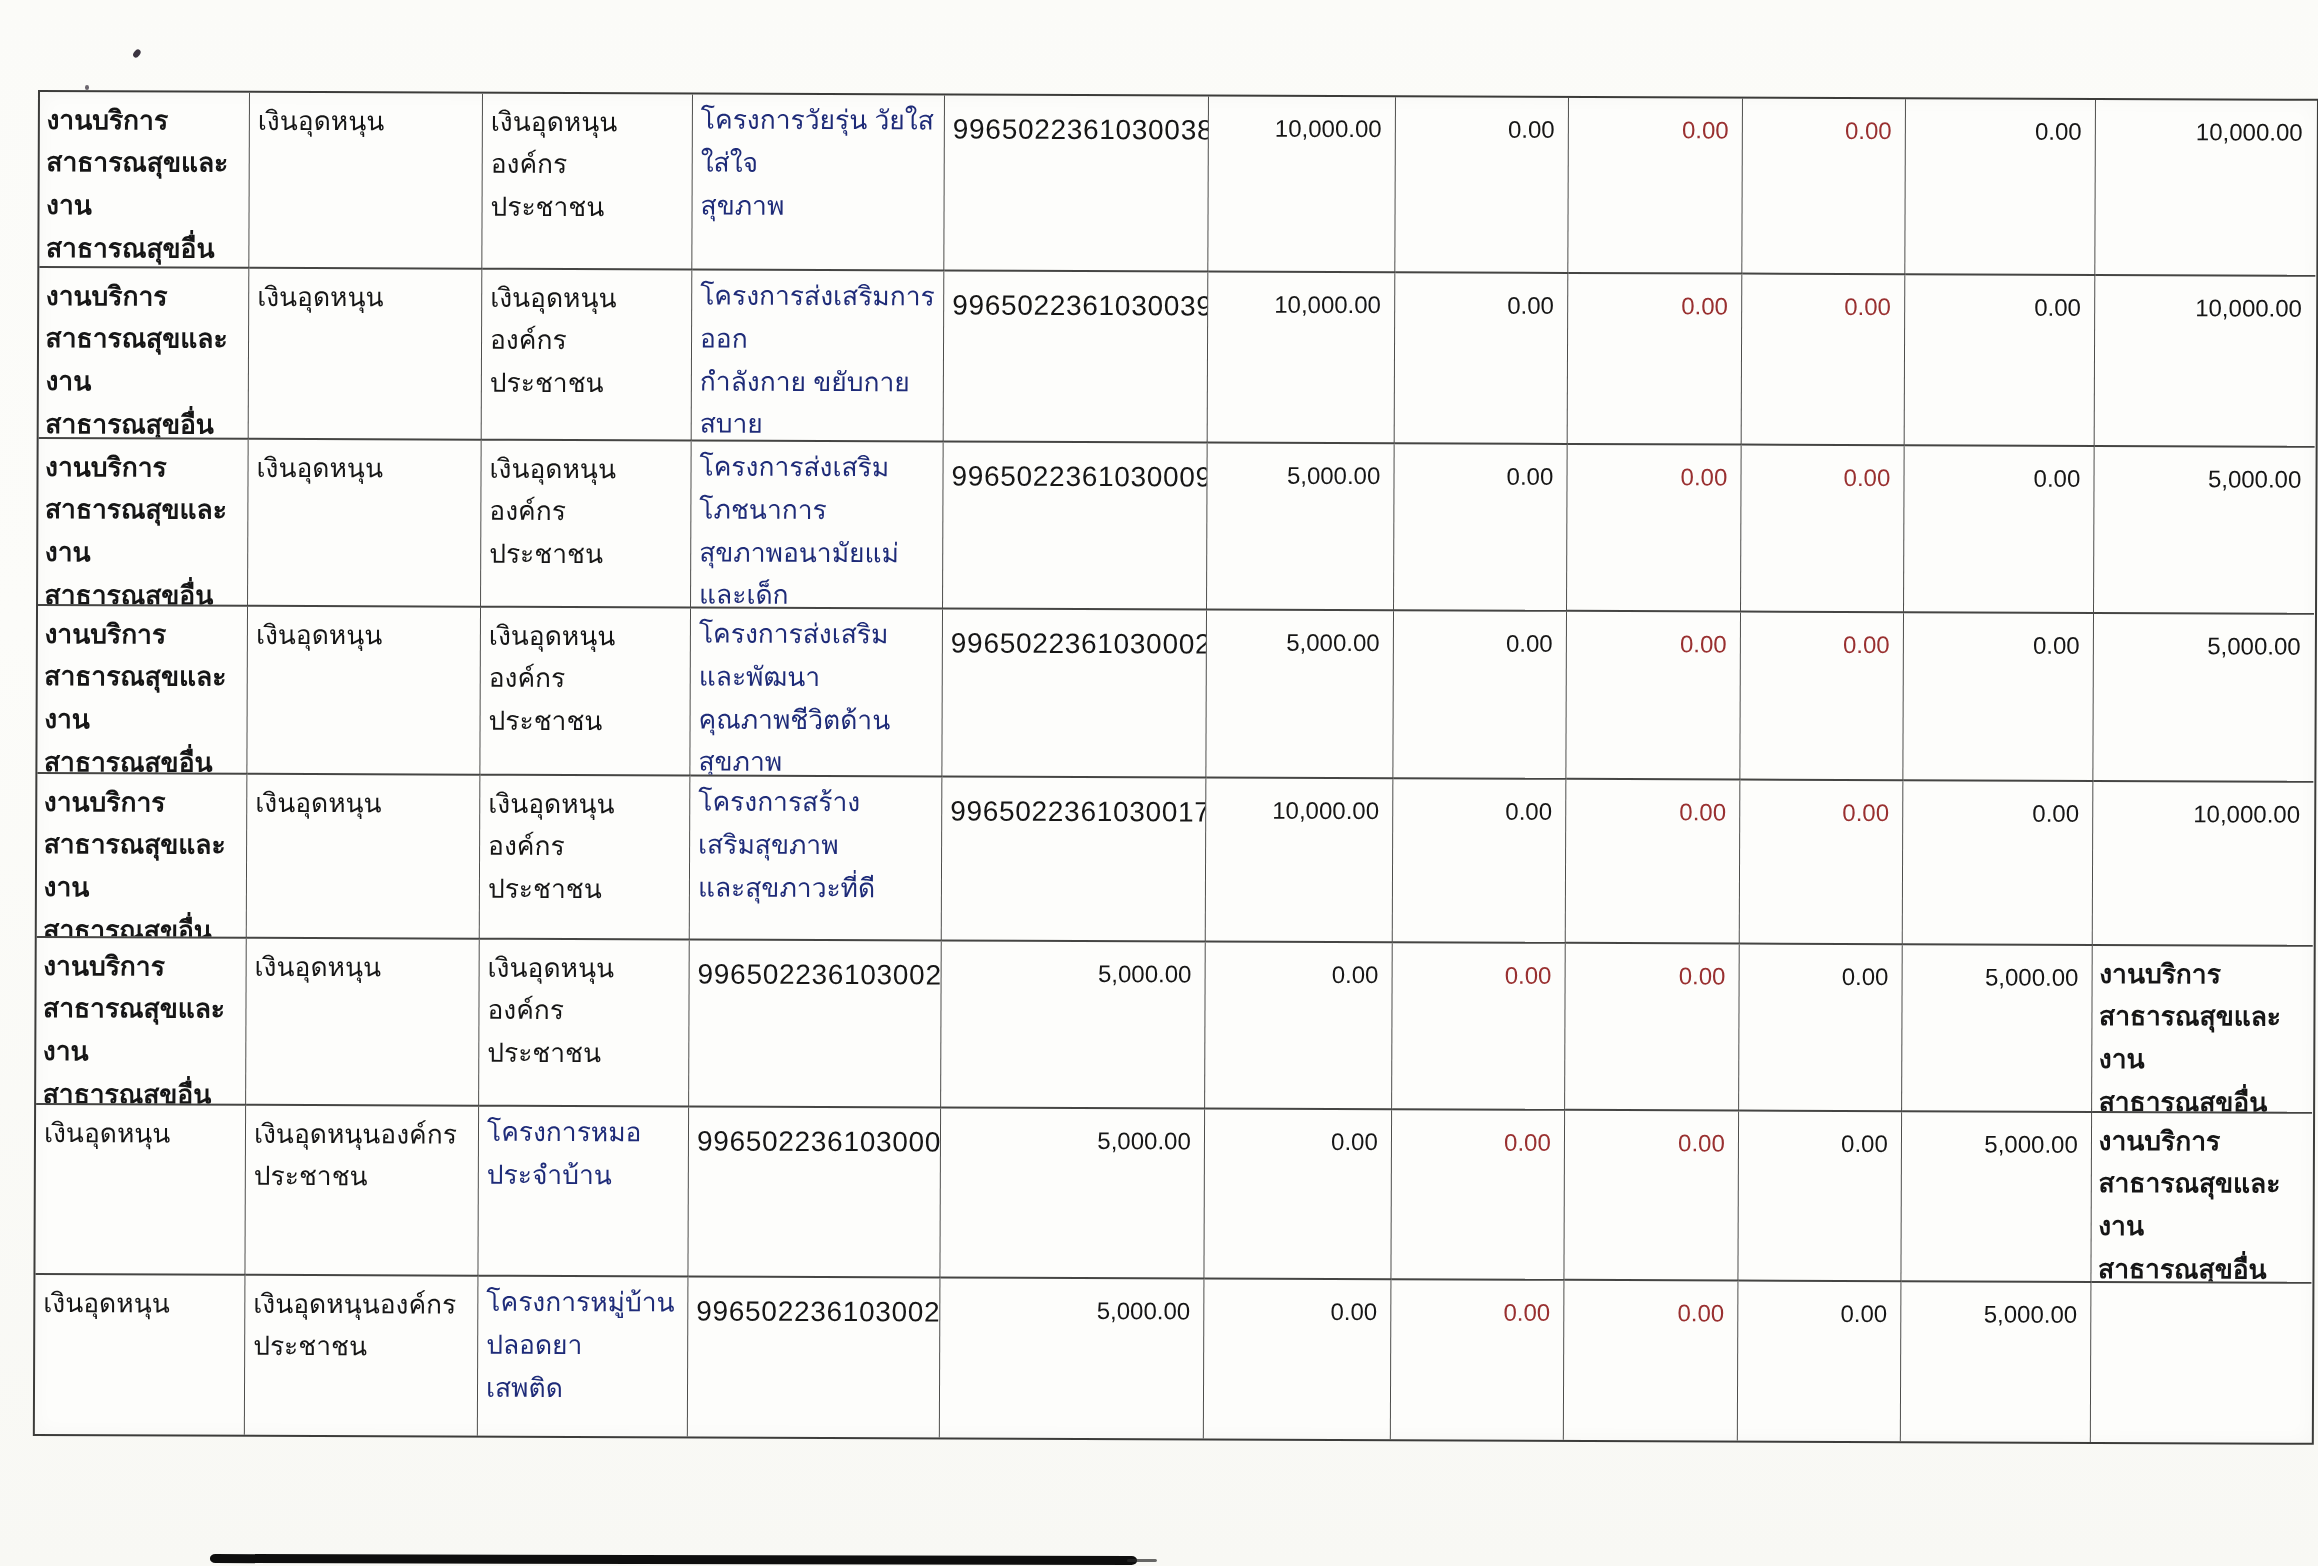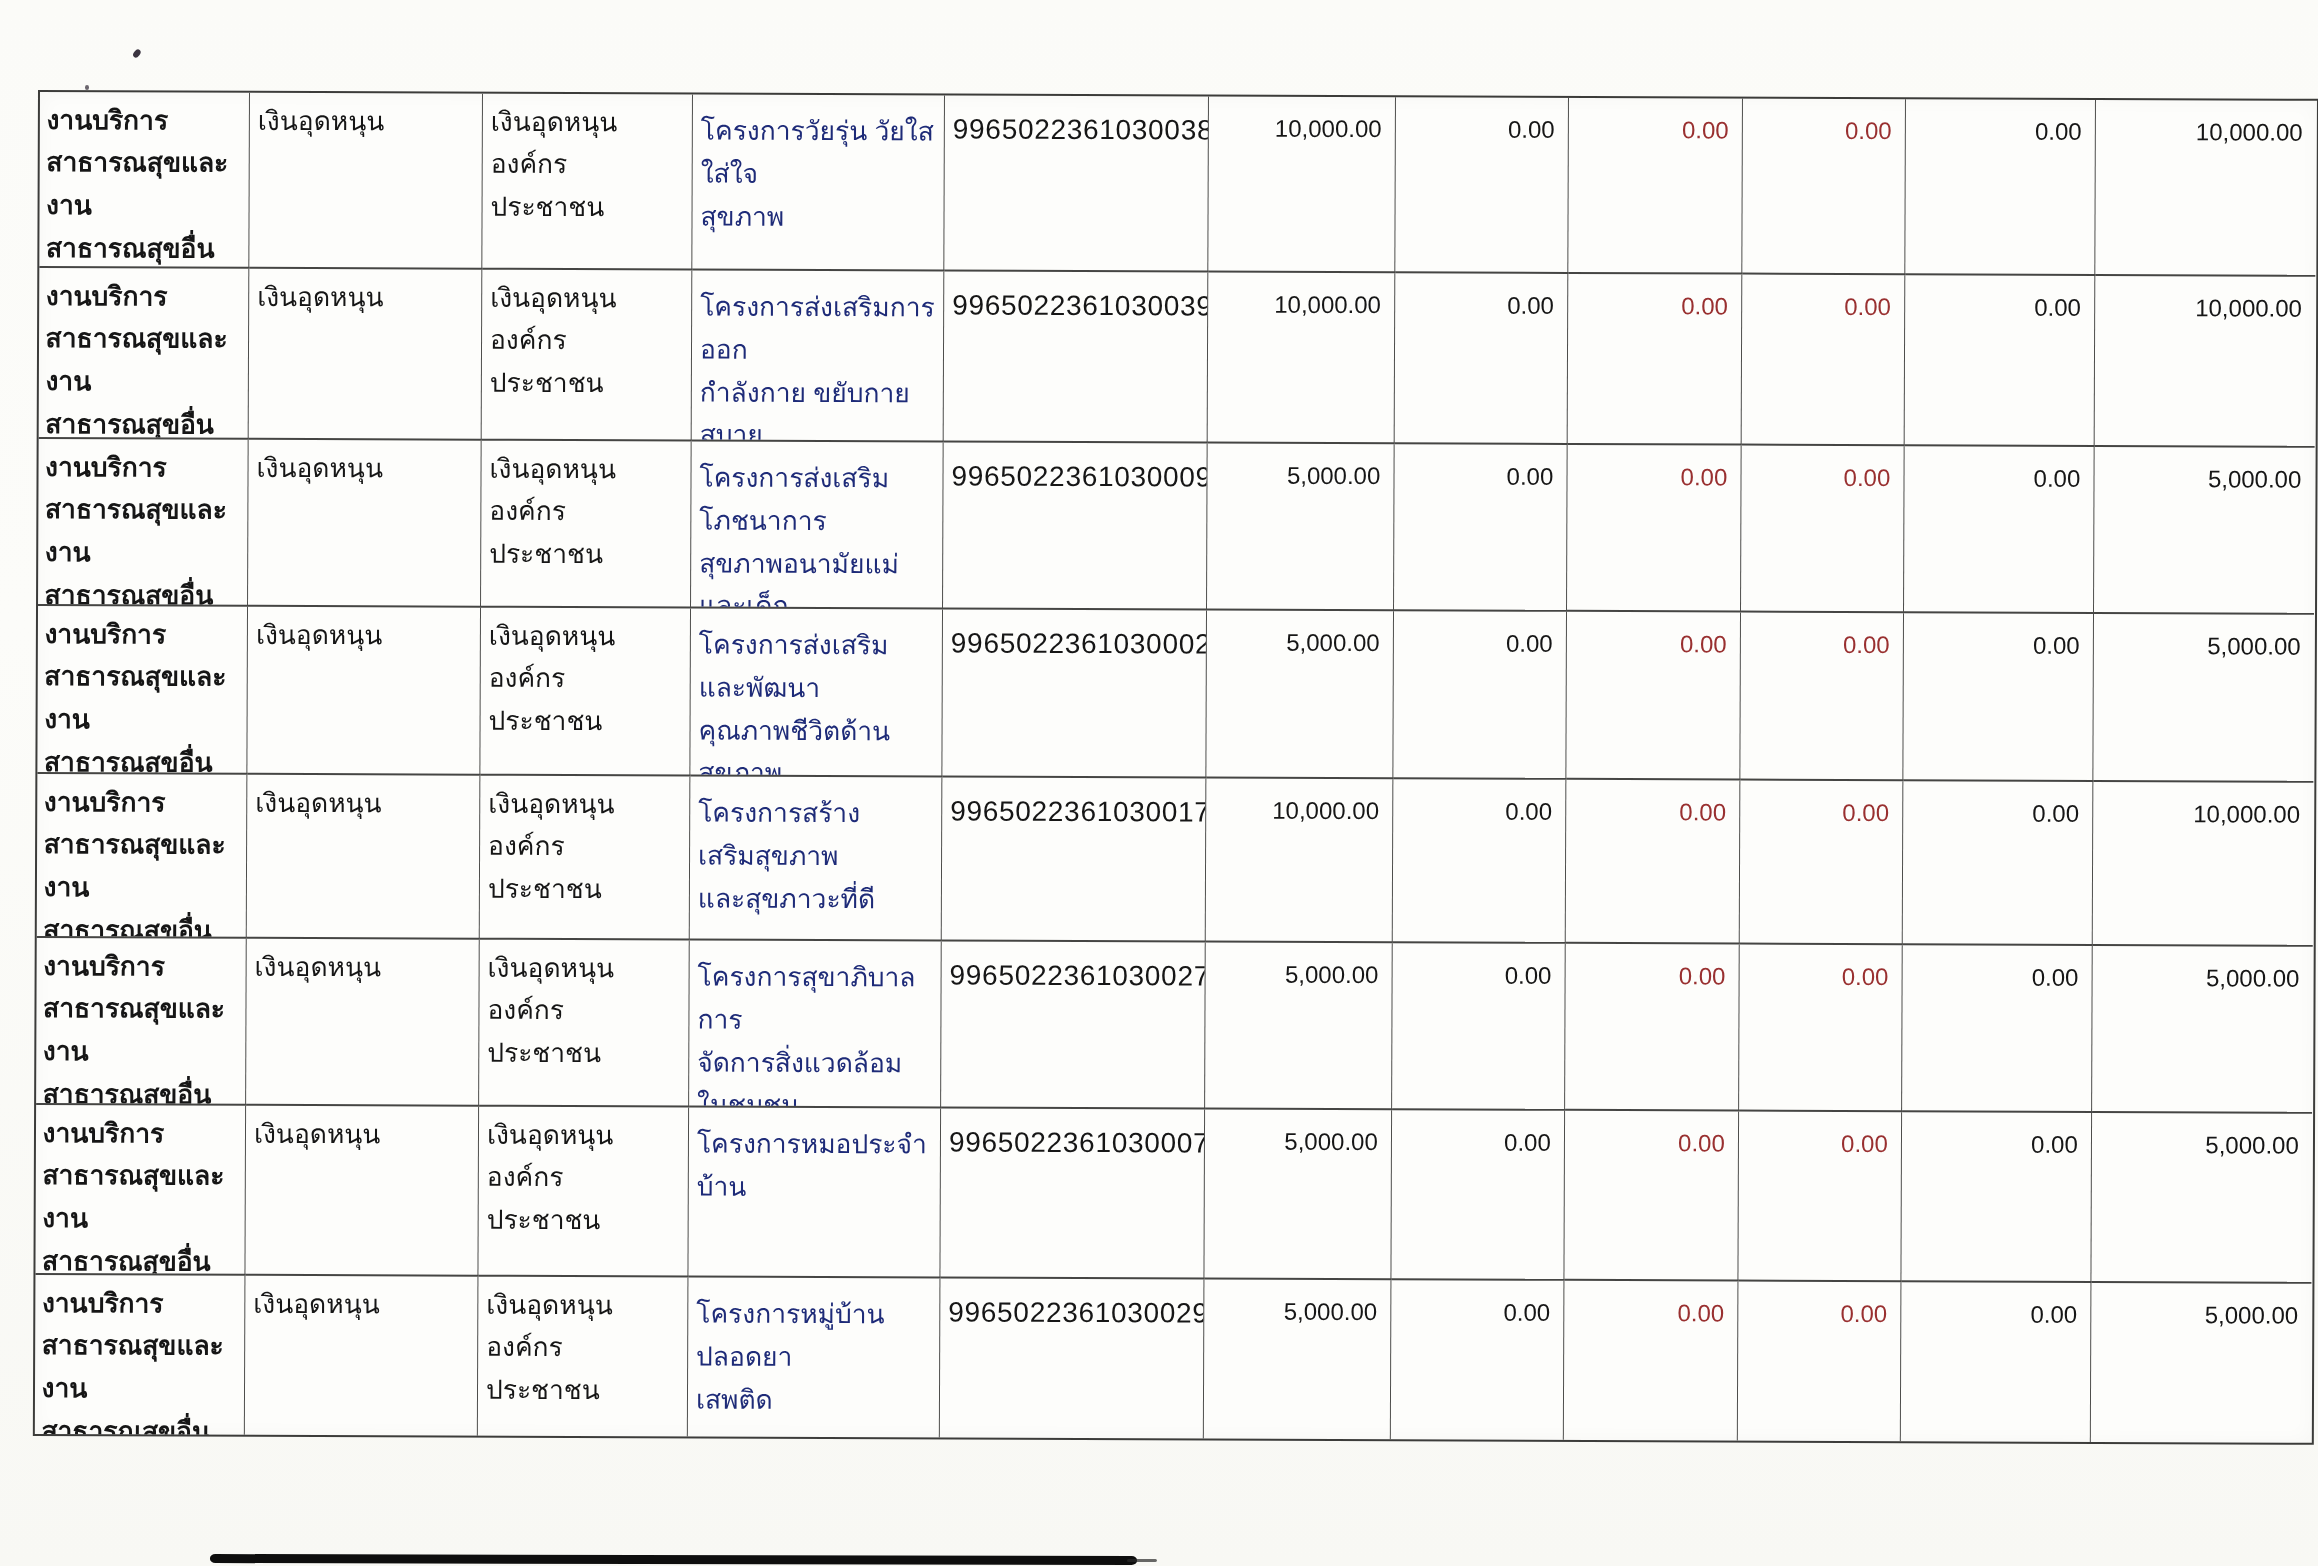--- a/index.html
+++ b/index.html
@@ -45,21 +45,21 @@
     line-height:1.62;
     white-space:pre-line;
     overflow:hidden;
     word-break:break-word;
   }
   .budget-table > .cell:nth-child(11n){border-right:none;}
   .budget-table > .cell:nth-child(n+78){border-bottom:none;}
   .cat{padding-left:6.6px;font-weight:bold;}
   .fund{}
   .subfund{}
-  .project{color:var(--blue);padding-top:15px;}
+  .project{color:var(--blue);padding-top:4px;}
   .code{
     text-align:center;
     white-space:nowrap;
     font-size:28px;
     padding-top:10.6px;
     letter-spacing:0.7px;
   }
   .num{
     text-align:right;
     font-size:24px;
@@ -173,22 +173,20 @@
   <div class="cell num red">0.00</div>
   <div class="cell num">0.00</div>
   <div class="cell num">10,000.00</div>
 
   <div class="cell cat">งานบริการ
 สาธารณสุขและงาน
 สาธารณสุขอื่น</div>
   <div class="cell fund">เงินอุดหนุน</div>
   <div class="cell subfund">เงินอุดหนุนองค์กร
 ประชาชน</div>
-  <div class="cell project">โครงการสุขาภิบาลการ
-จัดการสิ่งแวดล้อมในชุมชน</div>
   <div class="cell code">9965022361030027</div>
   <div class="cell num">5,000.00</div>
   <div class="cell num">0.00</div>
   <div class="cell num red">0.00</div>
   <div class="cell num red">0.00</div>
   <div class="cell num">0.00</div>
   <div class="cell num">5,000.00</div>
 
   <div class="cell cat">งานบริการ
 สาธารณสุขและงาน

